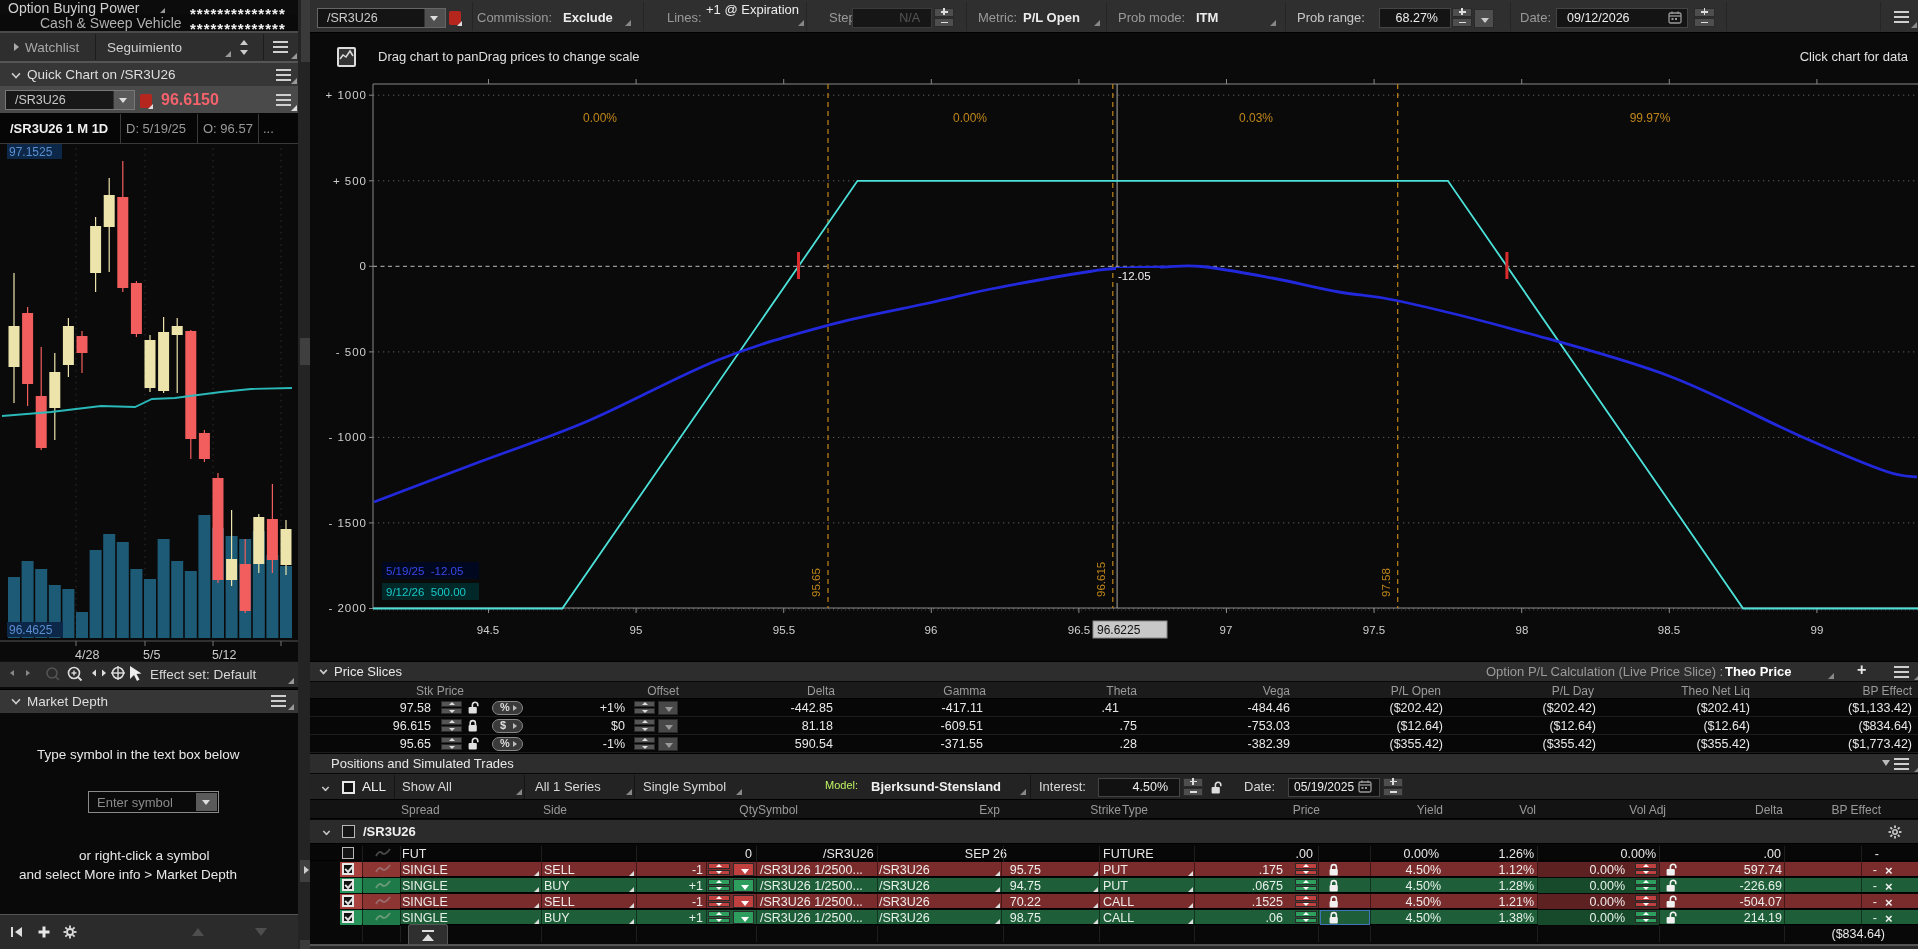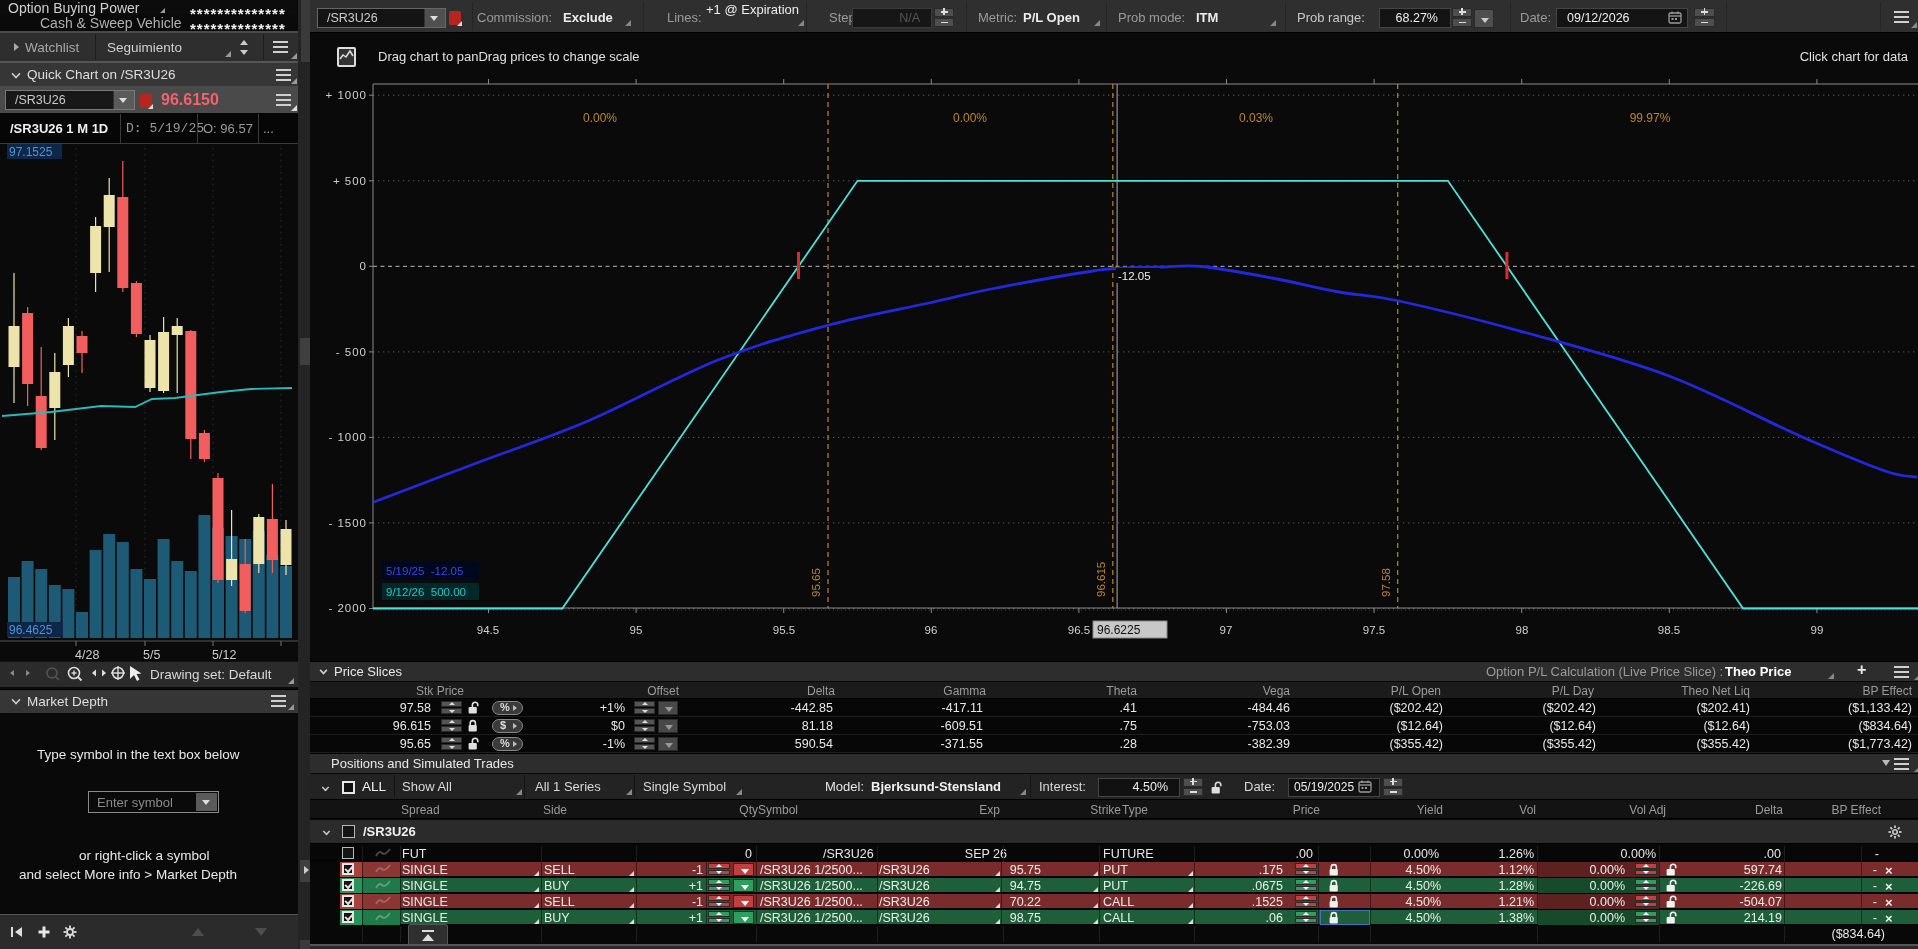--- a/index.html
+++ b/index.html
@@ -48,21 +48,21 @@
 <div style="position:absolute;left:161px;top:91px;font-size:16px;color:#f4626c;font-weight:700;white-space:nowrap;">96.6150</div>
 <div style="position:absolute;left:276px;top:94px;width:15px;height:12px">
       <div style="position:absolute;left:0;top:0px;width:15px;height:2px;background:#cfcfcf"></div>
       <div style="position:absolute;left:0;top:5px;width:15px;height:2px;background:#cfcfcf"></div>
       <div style="position:absolute;left:0;top:10px;width:15px;height:2px;background:#cfcfcf"></div>
     </div>
 <div style="position:absolute;left:291px;top:105px;width:0;height:0;border-left:6px solid transparent;border-bottom:6px solid #ddd"></div>
 <div style="position:absolute;left:0;top:113px;width:298px;height:31px;background:#060606;border-bottom:1px solid #3a3a3a"></div>
 <div style="position:absolute;left:10px;top:121px;font-size:13px;color:#f0f0f0;font-weight:700;white-space:nowrap;">/SR3U26 1 M 1D</div>
 <div style="position:absolute;left:120px;top:114px;width:1px;height:29px;background:#3a3a3a"></div>
-<div style="position:absolute;left:126px;top:121px;font-size:13px;color:#9a9a9a;font-weight:400;white-space:nowrap;font-family:Liberation Mono, monospace;">D: 5/19/25</div>
+<div style="position:absolute;left:126px;top:121px;font-size:13px;color:#9a9a9a;font-weight:400;white-space:nowrap;">D: 5/19/25</div>
 <div style="position:absolute;left:197px;top:114px;width:1px;height:29px;background:#3a3a3a"></div>
 <div style="position:absolute;left:203px;top:121px;font-size:13px;color:#9a9a9a;font-weight:400;white-space:nowrap;">O: 96.57</div>
 <div style="position:absolute;left:258px;top:114px;width:1px;height:29px;background:#3a3a3a"></div>
 <div style="position:absolute;left:263px;top:121px;font-size:13px;color:#9a9a9a;font-weight:400;white-space:nowrap;">...</div>
 <svg style="position:absolute;left:0;top:145px" width="298" height="516" viewBox="0 145 298 516">
       <line x1="76" y1="148" x2="76" y2="638" stroke="#2f2f2f" stroke-width="1" stroke-dasharray="1.5 4.5"></line>
       <line x1="145" y1="148" x2="145" y2="638" stroke="#2f2f2f" stroke-width="1" stroke-dasharray="1.5 4.5"></line>
       <line x1="213" y1="148" x2="213" y2="638" stroke="#2f2f2f" stroke-width="1" stroke-dasharray="1.5 4.5"></line>
       <line x1="281" y1="148" x2="281" y2="638" stroke="#2f2f2f" stroke-width="1" stroke-dasharray="1.5 4.5"></line>
       <rect x="8.0" y="577" width="12" height="61" fill="#1d5a76"></rect>
@@ -153,21 +153,21 @@
       <circle cx="30" cy="9" r="5.5" fill="none" stroke="#ddd" stroke-width="1.6"></circle>
       <line x1="34" y1="13" x2="37.5" y2="16.5" stroke="#ddd" stroke-width="1.8"></line>
       <line x1="27.5" y1="9" x2="32.5" y2="9" stroke="#ddd" stroke-width="1.4"></line>
       <line x1="30" y1="6.5" x2="30" y2="11.5" stroke="#ddd" stroke-width="1.4"></line>
       <path d="M48 9 l4 -3.5 v7 z M62 9 l-4 -3.5 v7 z" fill="#ddd"></path>
       <circle cx="74" cy="9" r="5.5" fill="none" stroke="#ddd" stroke-width="1.6"></circle>
       <line x1="74" y1="2" x2="74" y2="16" stroke="#ddd" stroke-width="1.4"></line>
       <line x1="67" y1="9" x2="81" y2="9" stroke="#ddd" stroke-width="1.4"></line>
       <path d="M86 2 l0 13 4 -4 3 6 2.5 -1.5 -3 -5.5 5 -0.5 z" fill="#eee"></path>
     </svg>
-<div style="position:absolute;left:150px;top:667px;font-size:13.5px;color:#d8d8d8;font-weight:400;white-space:nowrap;">Drawing set: Default</div>
+<div style="position:absolute;left:150px;top:667px;font-size:13.5px;color:#d8d8d8;font-weight:400;white-space:nowrap;">Effect set: Default</div>
 <div style="position:absolute;left:288px;top:678px;width:0;height:0;border-left:6px solid transparent;border-bottom:6px solid #999"></div>
 <div style="position:absolute;left:0;top:689px;width:298px;height:24px;background:#363636;border-top:1px solid #000"></div>
 <div style="position:absolute;left:12px;top:696px;width:8px;height:8px;border-right:2px solid #ccc;border-bottom:2px solid #ccc;transform:rotate(45deg) scale(0.8)"></div>
 <div style="position:absolute;left:27px;top:694px;font-size:13.5px;color:#dedede;font-weight:400;white-space:nowrap;">Market Depth</div>
 <div style="position:absolute;left:271px;top:695px;width:15px;height:12px">
       <div style="position:absolute;left:0;top:0px;width:15px;height:2px;background:#cfcfcf"></div>
       <div style="position:absolute;left:0;top:5px;width:15px;height:2px;background:#cfcfcf"></div>
       <div style="position:absolute;left:0;top:10px;width:15px;height:2px;background:#cfcfcf"></div>
     </div>
 <div style="position:absolute;left:288px;top:704px;width:0;height:0;border-left:6px solid transparent;border-bottom:6px solid #999"></div>
@@ -413,21 +413,21 @@
       <div style="position:absolute;left:0;top:0;width:21px;height:6.0px;background:#555;border:1px solid #2a2a2a"></div>
       <div style="position:absolute;left:0;top:7.0px;width:21px;height:6.0px;background:#555;border:1px solid #2a2a2a"></div>
       <div style="position:absolute;left:7.5px;top:1.0px;width:0;height:0;border-left:3.0px solid transparent;border-right:3.0px solid transparent;border-bottom:3.5px solid #ddd"></div>
       <div style="position:absolute;left:7.5px;top:8.5px;width:0;height:0;border-left:3.0px solid transparent;border-right:3.0px solid transparent;border-top:3.5px solid #ddd"></div>
     </div>
 <div style="position:absolute;left:348px;top:701px;width:20px;height:14px;background:#484848;border:1px solid #2a2a2a">
       <div style="position:absolute;left:6.0px;top:5.0px;width:0;height:0;border-left:4.0px solid transparent;border-right:4.0px solid transparent;border-top:5px solid #999"></div>
     </div>
 <div style="position:absolute;left:223px;top:701px;width:300px;text-align:right;font-size:12.5px;color:#e8e8e8;font-weight:400;white-space:nowrap;">-442.85</div>
 <div style="position:absolute;left:373px;top:701px;width:300px;text-align:right;font-size:12.5px;color:#e8e8e8;font-weight:400;white-space:nowrap;">-417.11</div>
-<div style="position:absolute;left:527px;top:701px;width:300px;text-align:right;font-size:12.5px;color:#e8e8e8;font-weight:400;white-space:nowrap;">.41</div>
+<div style="position:absolute;left:509px;top:701px;width:300px;text-align:right;font-size:12.5px;color:#e8e8e8;font-weight:400;white-space:nowrap;">.41</div>
 <div style="position:absolute;left:680px;top:701px;width:300px;text-align:right;font-size:12.5px;color:#e8e8e8;font-weight:400;white-space:nowrap;">-484.46</div>
 <div style="position:absolute;left:833px;top:701px;width:300px;text-align:right;font-size:12.5px;color:#e8e8e8;font-weight:400;white-space:nowrap;">($202.42)</div>
 <div style="position:absolute;left:986px;top:701px;width:300px;text-align:right;font-size:12.5px;color:#e8e8e8;font-weight:400;white-space:nowrap;">($202.42)</div>
 <div style="position:absolute;left:1140px;top:701px;width:300px;text-align:right;font-size:12.5px;color:#e8e8e8;font-weight:400;white-space:nowrap;">($202.41)</div>
 <div style="position:absolute;left:1302px;top:701px;width:300px;text-align:right;font-size:12.5px;color:#e8e8e8;font-weight:400;white-space:nowrap;">($1,133.42)</div>
 <div style="position:absolute;left:0;top:717px;width:1608px;height:18px;background:#070707;border-bottom:1px solid #1d1d1d"></div>
 <div style="position:absolute;left:-179px;top:719px;width:300px;text-align:right;font-size:12.5px;color:#e8e8e8;font-weight:400;white-space:nowrap;">96.615</div>
 <div style="position:absolute;left:131px;top:719px;width:21px;height:14px">
       <div style="position:absolute;left:0;top:0;width:21px;height:6.0px;background:#555;border:1px solid #2a2a2a"></div>
       <div style="position:absolute;left:0;top:7.0px;width:21px;height:6.0px;background:#555;border:1px solid #2a2a2a"></div>
@@ -510,21 +510,21 @@
 <div style="position:absolute;left:84px;top:775px;width:1px;height:24px;background:#141414"></div>
 <div style="position:absolute;left:214px;top:775px;width:1px;height:24px;background:#141414"></div>
 <div style="position:absolute;left:324px;top:775px;width:1px;height:24px;background:#141414"></div>
 <div style="position:absolute;left:720px;top:775px;width:1px;height:24px;background:#141414"></div>
 <div style="position:absolute;left:92px;top:779px;font-size:13px;color:#d8d8d8;font-weight:400;white-space:nowrap;">Show All</div>
 <div style="position:absolute;left:206px;top:789px;width:0;height:0;border-left:6px solid transparent;border-bottom:6px solid #888"></div>
 <div style="position:absolute;left:225px;top:779px;font-size:13px;color:#d8d8d8;font-weight:400;white-space:nowrap;">All 1 Series</div>
 <div style="position:absolute;left:316px;top:789px;width:0;height:0;border-left:6px solid transparent;border-bottom:6px solid #888"></div>
 <div style="position:absolute;left:333px;top:779px;font-size:13px;color:#d8d8d8;font-weight:400;white-space:nowrap;">Single Symbol</div>
 <div style="position:absolute;left:426px;top:789px;width:0;height:0;border-left:6px solid transparent;border-bottom:6px solid #888"></div>
-<div style="position:absolute;left:515px;top:779px;font-size:13px;color:#e5e5e5;font-weight:400;white-space:nowrap;">Model:</div>
+<div style="position:absolute;left:515px;top:779px;font-size:11px;color:#bef264;font-weight:400;white-space:nowrap;">Model:</div>
 <div style="position:absolute;left:561px;top:779px;font-size:13px;color:#f0f0f0;font-weight:700;white-space:nowrap;">Bjerksund-Stensland</div>
 <div style="position:absolute;left:710px;top:789px;width:0;height:0;border-left:6px solid transparent;border-bottom:6px solid #888"></div>
 <div style="position:absolute;left:729px;top:779px;font-size:13px;color:#d8d8d8;font-weight:400;white-space:nowrap;">Interest:</div>
 <div style="position:absolute;left:788px;top:778px;width:82px;height:19px;background:#111;border:1px solid #444"></div>
 <div style="position:absolute;left:558px;top:780px;width:300px;text-align:right;font-size:12.5px;color:#ededed;font-weight:400;white-space:nowrap;">4.50%</div>
 <div style="position:absolute;left:873px;top:778px;width:20px;height:19px">
       <div style="position:absolute;left:0;top:0;width:20px;height:8.5px;background:#4e4e4e;border:1px solid #2a2a2a"></div>
       <div style="position:absolute;left:0;top:9.5px;width:20px;height:8.5px;background:#4e4e4e;border:1px solid #2a2a2a"></div>
       <div style="position:absolute;left:6.5px;top:2.75px;width:7px;height:1.6px;background:#ddd"></div>
       <div style="position:absolute;left:9.1px;top:0.15000000000000036px;width:1.6px;height:7px;background:#ddd"></div>

